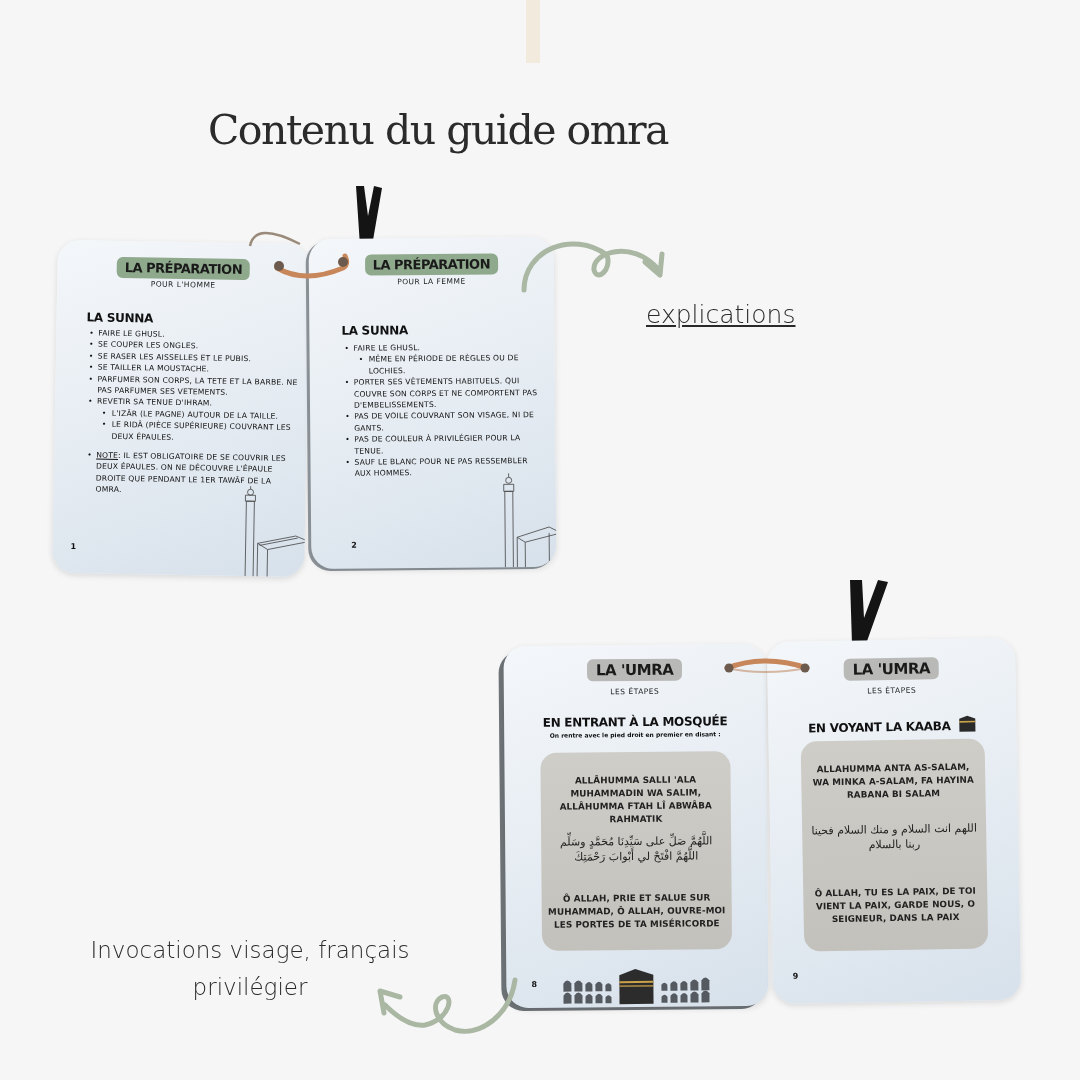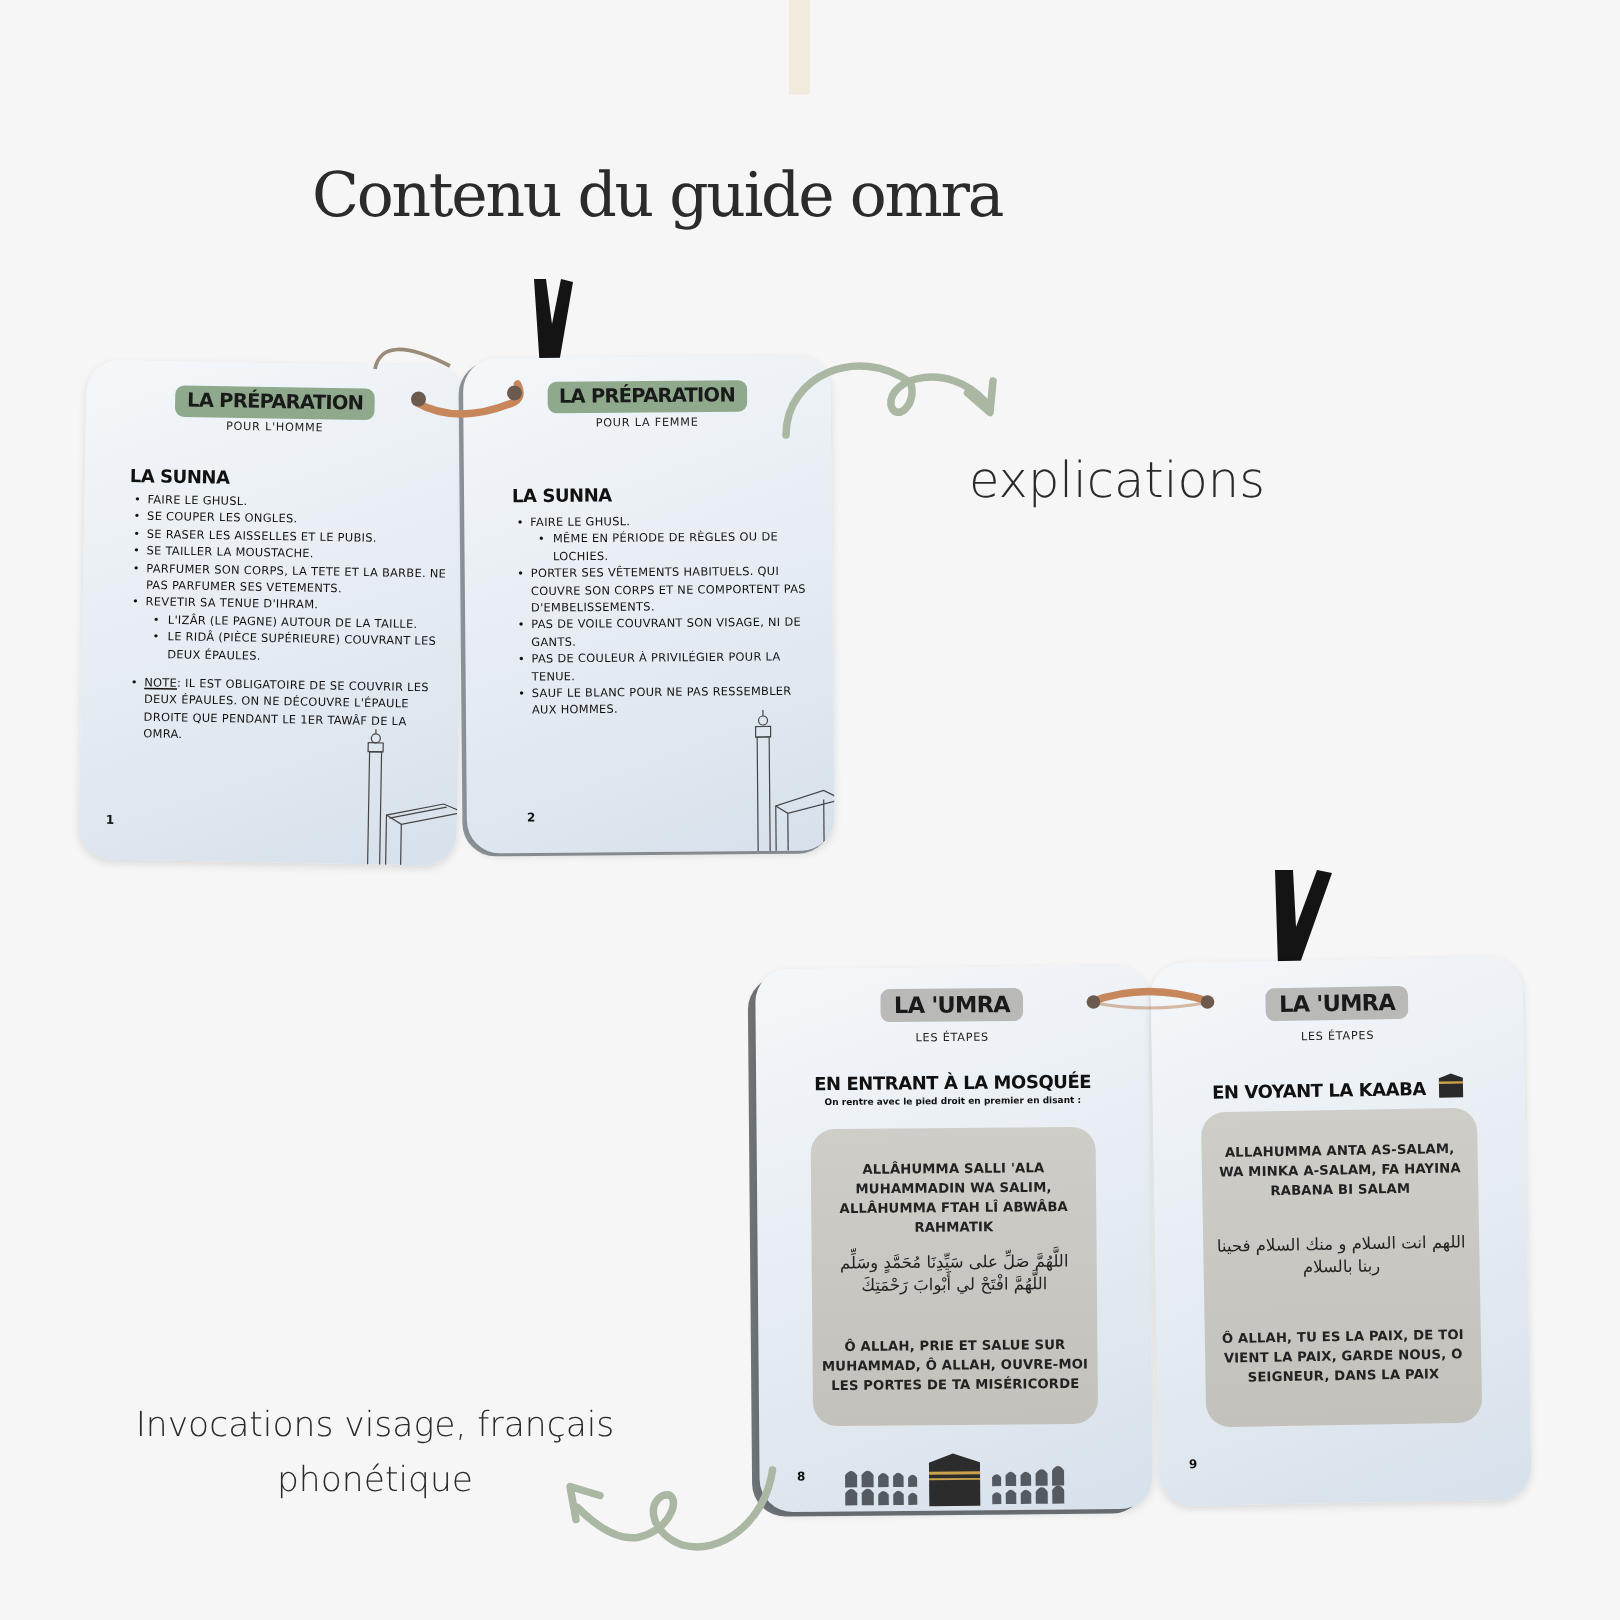--- a/index.html
+++ b/index.html
@@ -4,21 +4,21 @@
 <style>
   * { box-sizing: border-box; margin: 0; padding: 0; }
   html, body { width: 1080px; height: 1080px; overflow: hidden; }
   body { background: #f6f6f6; position: relative; font-family: "DejaVu Sans", sans-serif; color: #222; }
 
   .top-bar { position: absolute; left: 526px; top: 0; width: 14px; height: 63px; background: #f2ebdd; }
   .page-title { position: absolute; left: 0; top: 66px; width: 876px; text-align: center;
     font-family: "DejaVu Serif", serif; font-size: 41px; color: #2b2b2b; letter-spacing: -1.5px; font-weight: 400; margin-top: 40px; }
 
   .caption { position: absolute; font-family: "DejaVu Sans", sans-serif; color: #2a2a2a; font-weight: 300; }
-  .caption-explications { left: 646px; top: 300px; font-size: 33px; }
+  .caption-explications { left: 646px; top: 300px; font-size: 25px; text-decoration: underline; }
   .caption-invocations { left: 70px; top: 932px; width: 360px; text-align: center; font-size: 23px; line-height: 37px; }
 
   .arrow { position: absolute; }
 
   
   .card { position: absolute; background: linear-gradient(160deg, #f4f7fa 0%, #e3eaf1 60%, #d7e1eb 100%);
     border-radius: 22px; box-shadow: 0 2px 6px rgba(0,0,0,0.12); overflow: hidden; }
   .card-stack-edge { position: absolute; background: #9aa3ab; border-radius: 22px; }
 
   .card-1 { left: 55px; top: 242px; width: 252px; height: 333px; transform: rotate(1deg); }
@@ -210,14 +210,14 @@
   <circle cx="14" cy="18" r="4.5" fill="#6b5a4d"></circle>
     <circle cx="90" cy="18" r="4.5" fill="#6b5a4d"></circle>
 </svg>
 
 <svg class="arrow" style="left:370px;top:975px" width="150" height="65" viewBox="0 0 150 65">
   <path d="M145 5 C 140 40, 110 62, 85 55 C 65 48, 60 28, 72 22 C 85 18, 80 45, 55 50 C 40 52, 25 40, 15 30" fill="none" stroke="#a9b7a3" stroke-width="5" stroke-linecap="round"></path>
   <path d="M30 22 L10 16 L14 38" fill="none" stroke="#a9b7a3" stroke-width="5" stroke-linecap="round" stroke-linejoin="round"></path>
 </svg>
 <div class="caption caption-invocations">
   <div>Invocations visage, français</div>
-  <div>phonétique</div>
+  <div>privilégier</div>
 </div>
 
 </body></html>

